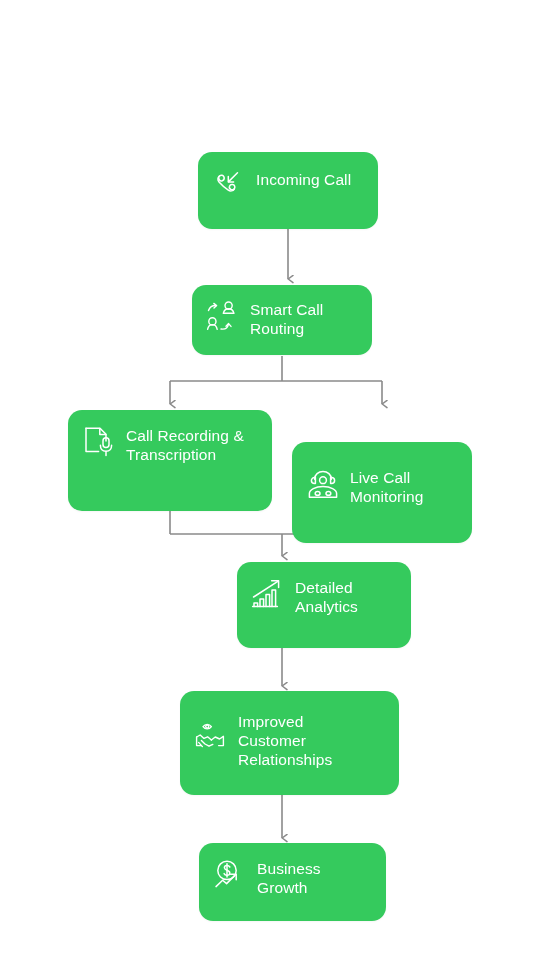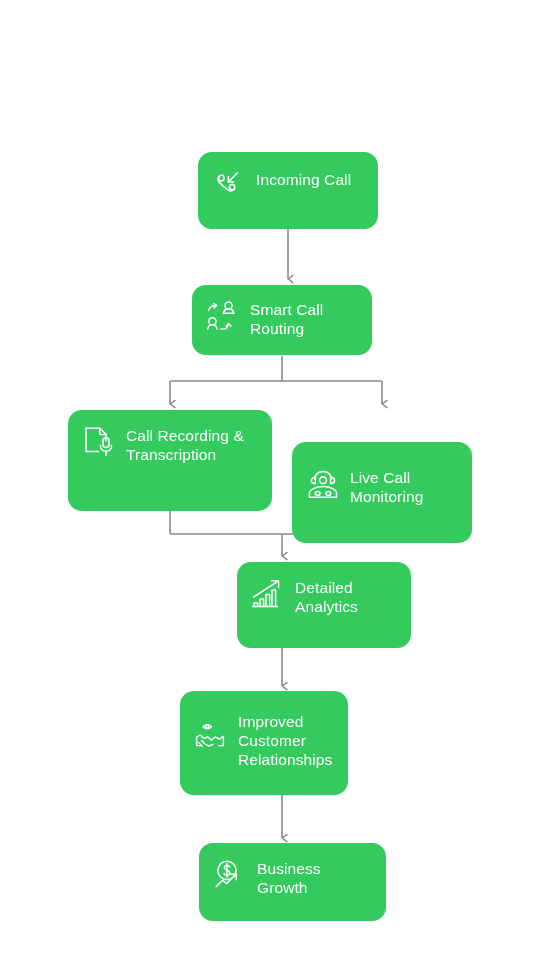--- a/index.html
+++ b/index.html
@@ -61,21 +61,21 @@
     white-space: pre-line;
     padding-top: 1px;
   }
 
   
   #node-incoming-call      { left: 198px; top: 152px; width: 180px; height: 77px; }
   #node-smart-call-routing { left: 192px; top: 285px; width: 180px; height: 70px; }
   #node-call-recording     { left: 68px;  top: 410px; width: 204px; height: 101px; }
   #node-live-monitoring    { left: 292px; top: 410px; width: 180px; height: 101px; margin-top: 32px; }
   #node-detailed-analytics { left: 198px; top: 562px; width: 174px; height: 86px; margin-left: 39px; }
-  #node-customer-rel       { left: 180px; top: 691px; width: 168px; height: 104px; }
+  #node-customer-rel       { left: 180px; top: 691px; width: 219px; height: 104px; }
   #node-business-growth    { left: 199px; top: 843px; width: 187px; height: 78px; }
 
   #node-incoming-call .node-label      { padding-top: 4px; }
   #node-detailed-analytics .node-label { padding-top: 2px; }
   #node-business-growth .node-label    { padding-top: 2px; }
   #node-live-monitoring .node-label    { padding-top: 12px; }
   #node-live-monitoring .node-icon     { margin-top: 13px; }
   #node-customer-rel .node-label       { padding-top: 7px; }
   #node-customer-rel .node-icon        { margin-top: 15px; }
   #node-call-recording .node-label     { padding-top: 2px; }

